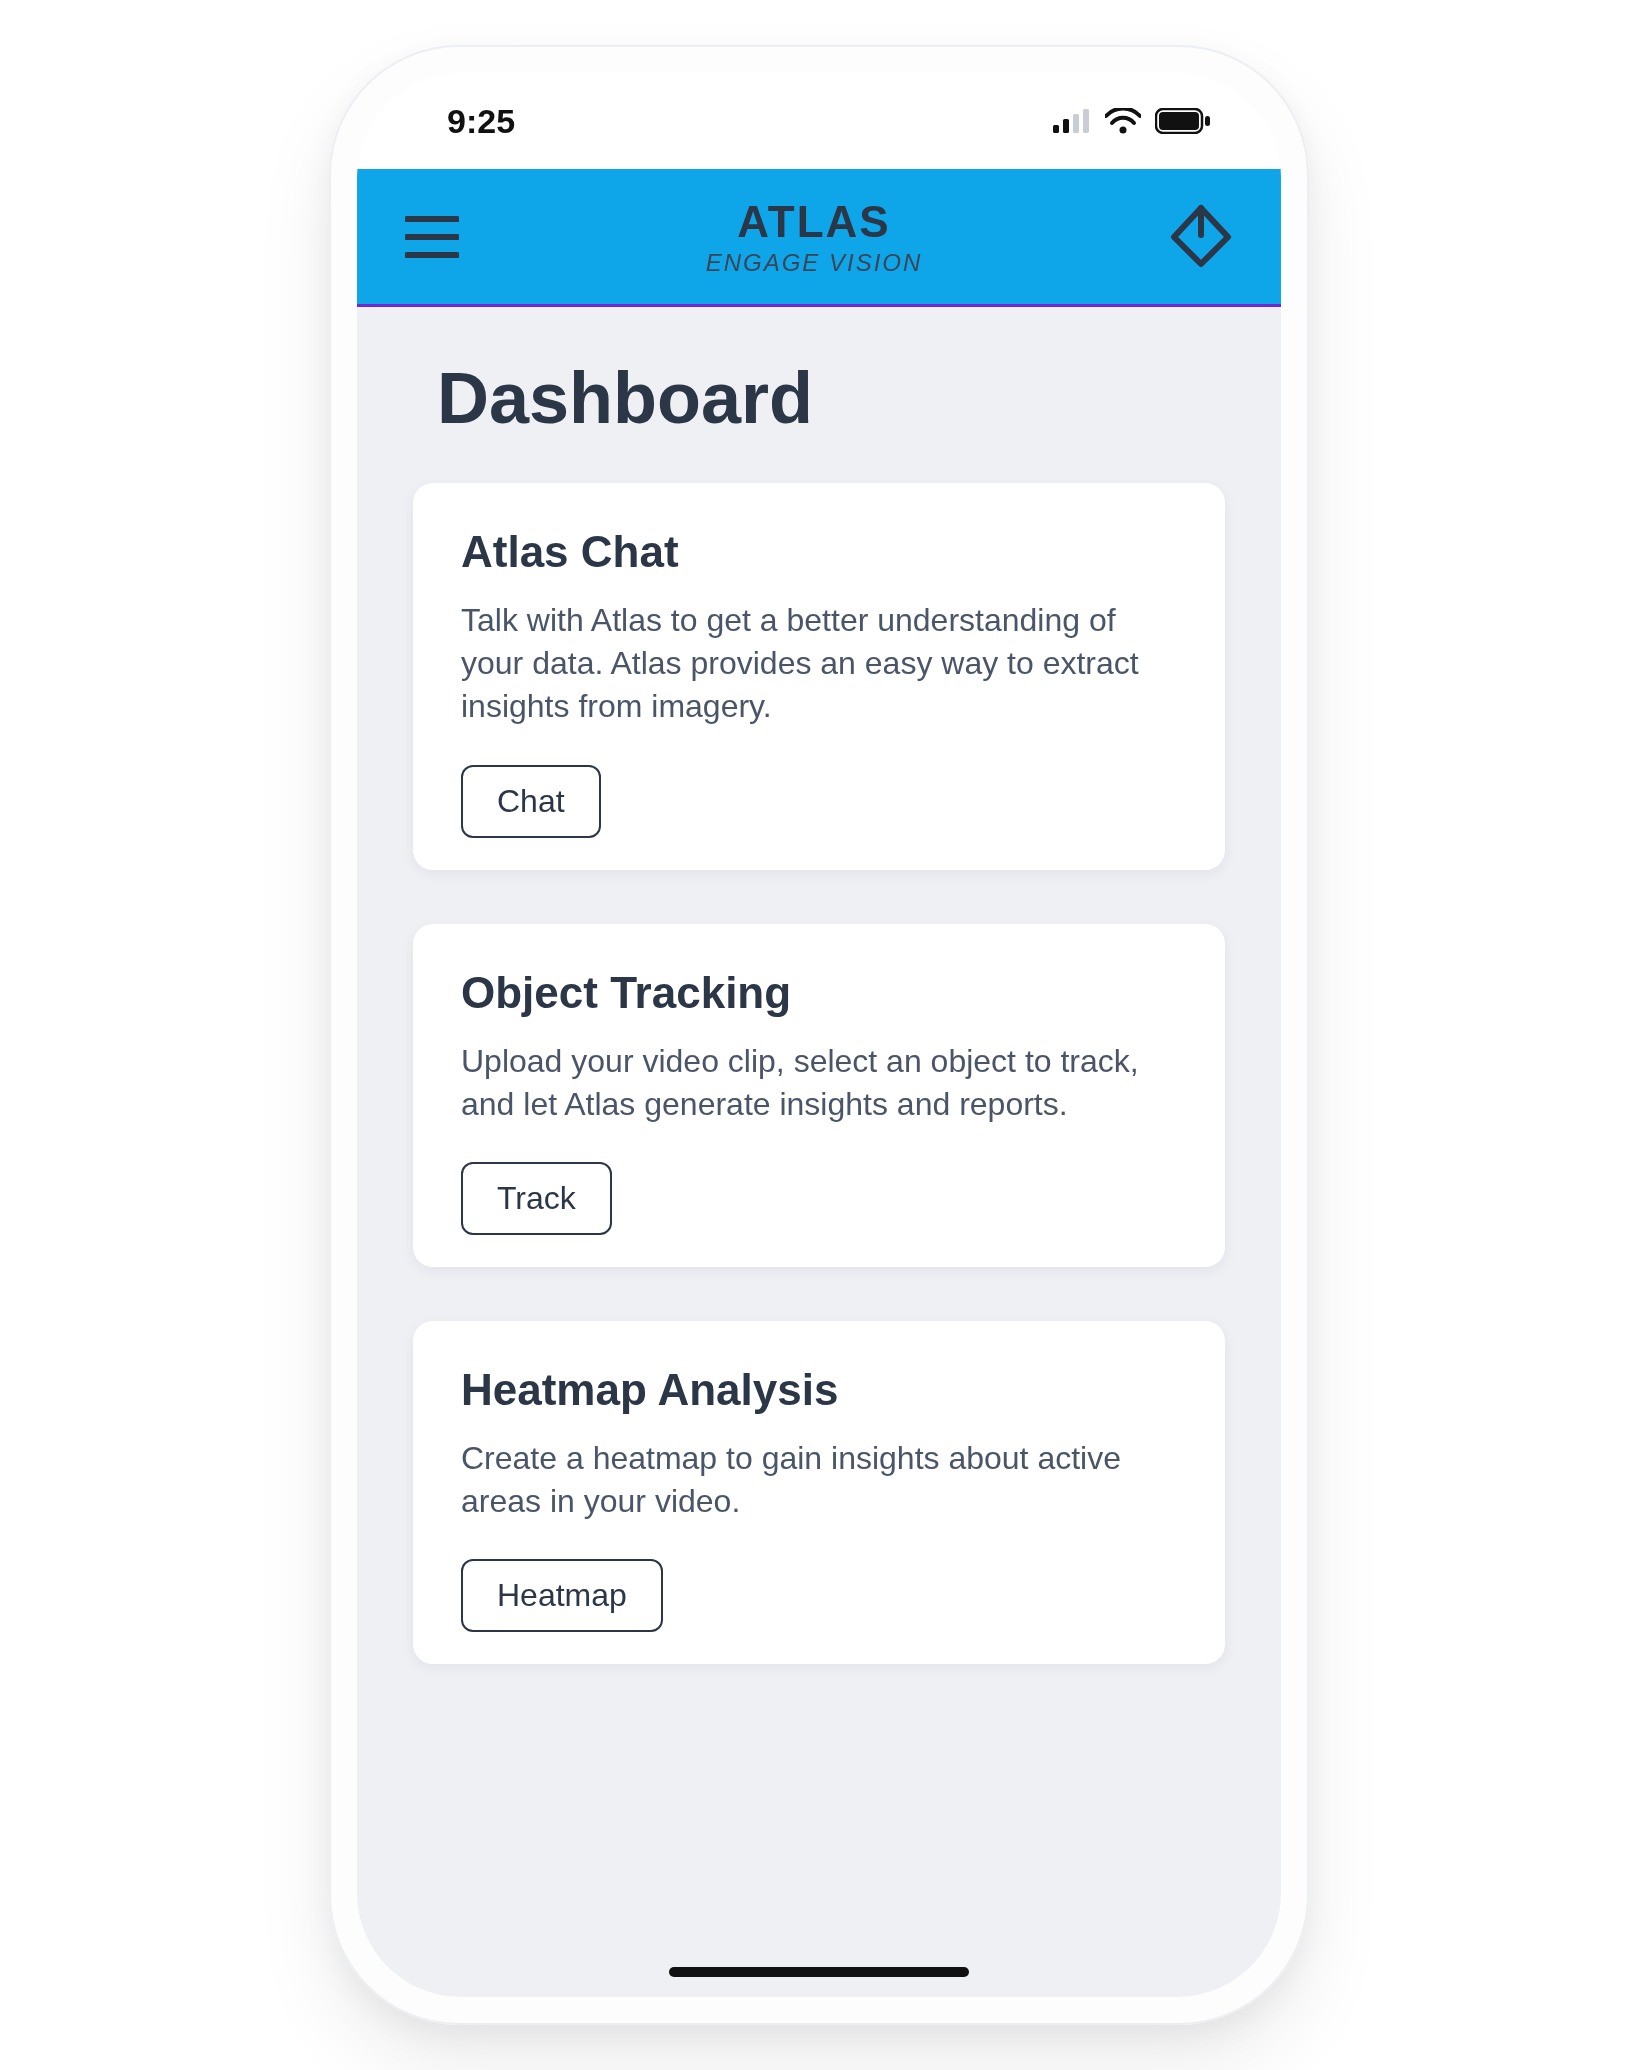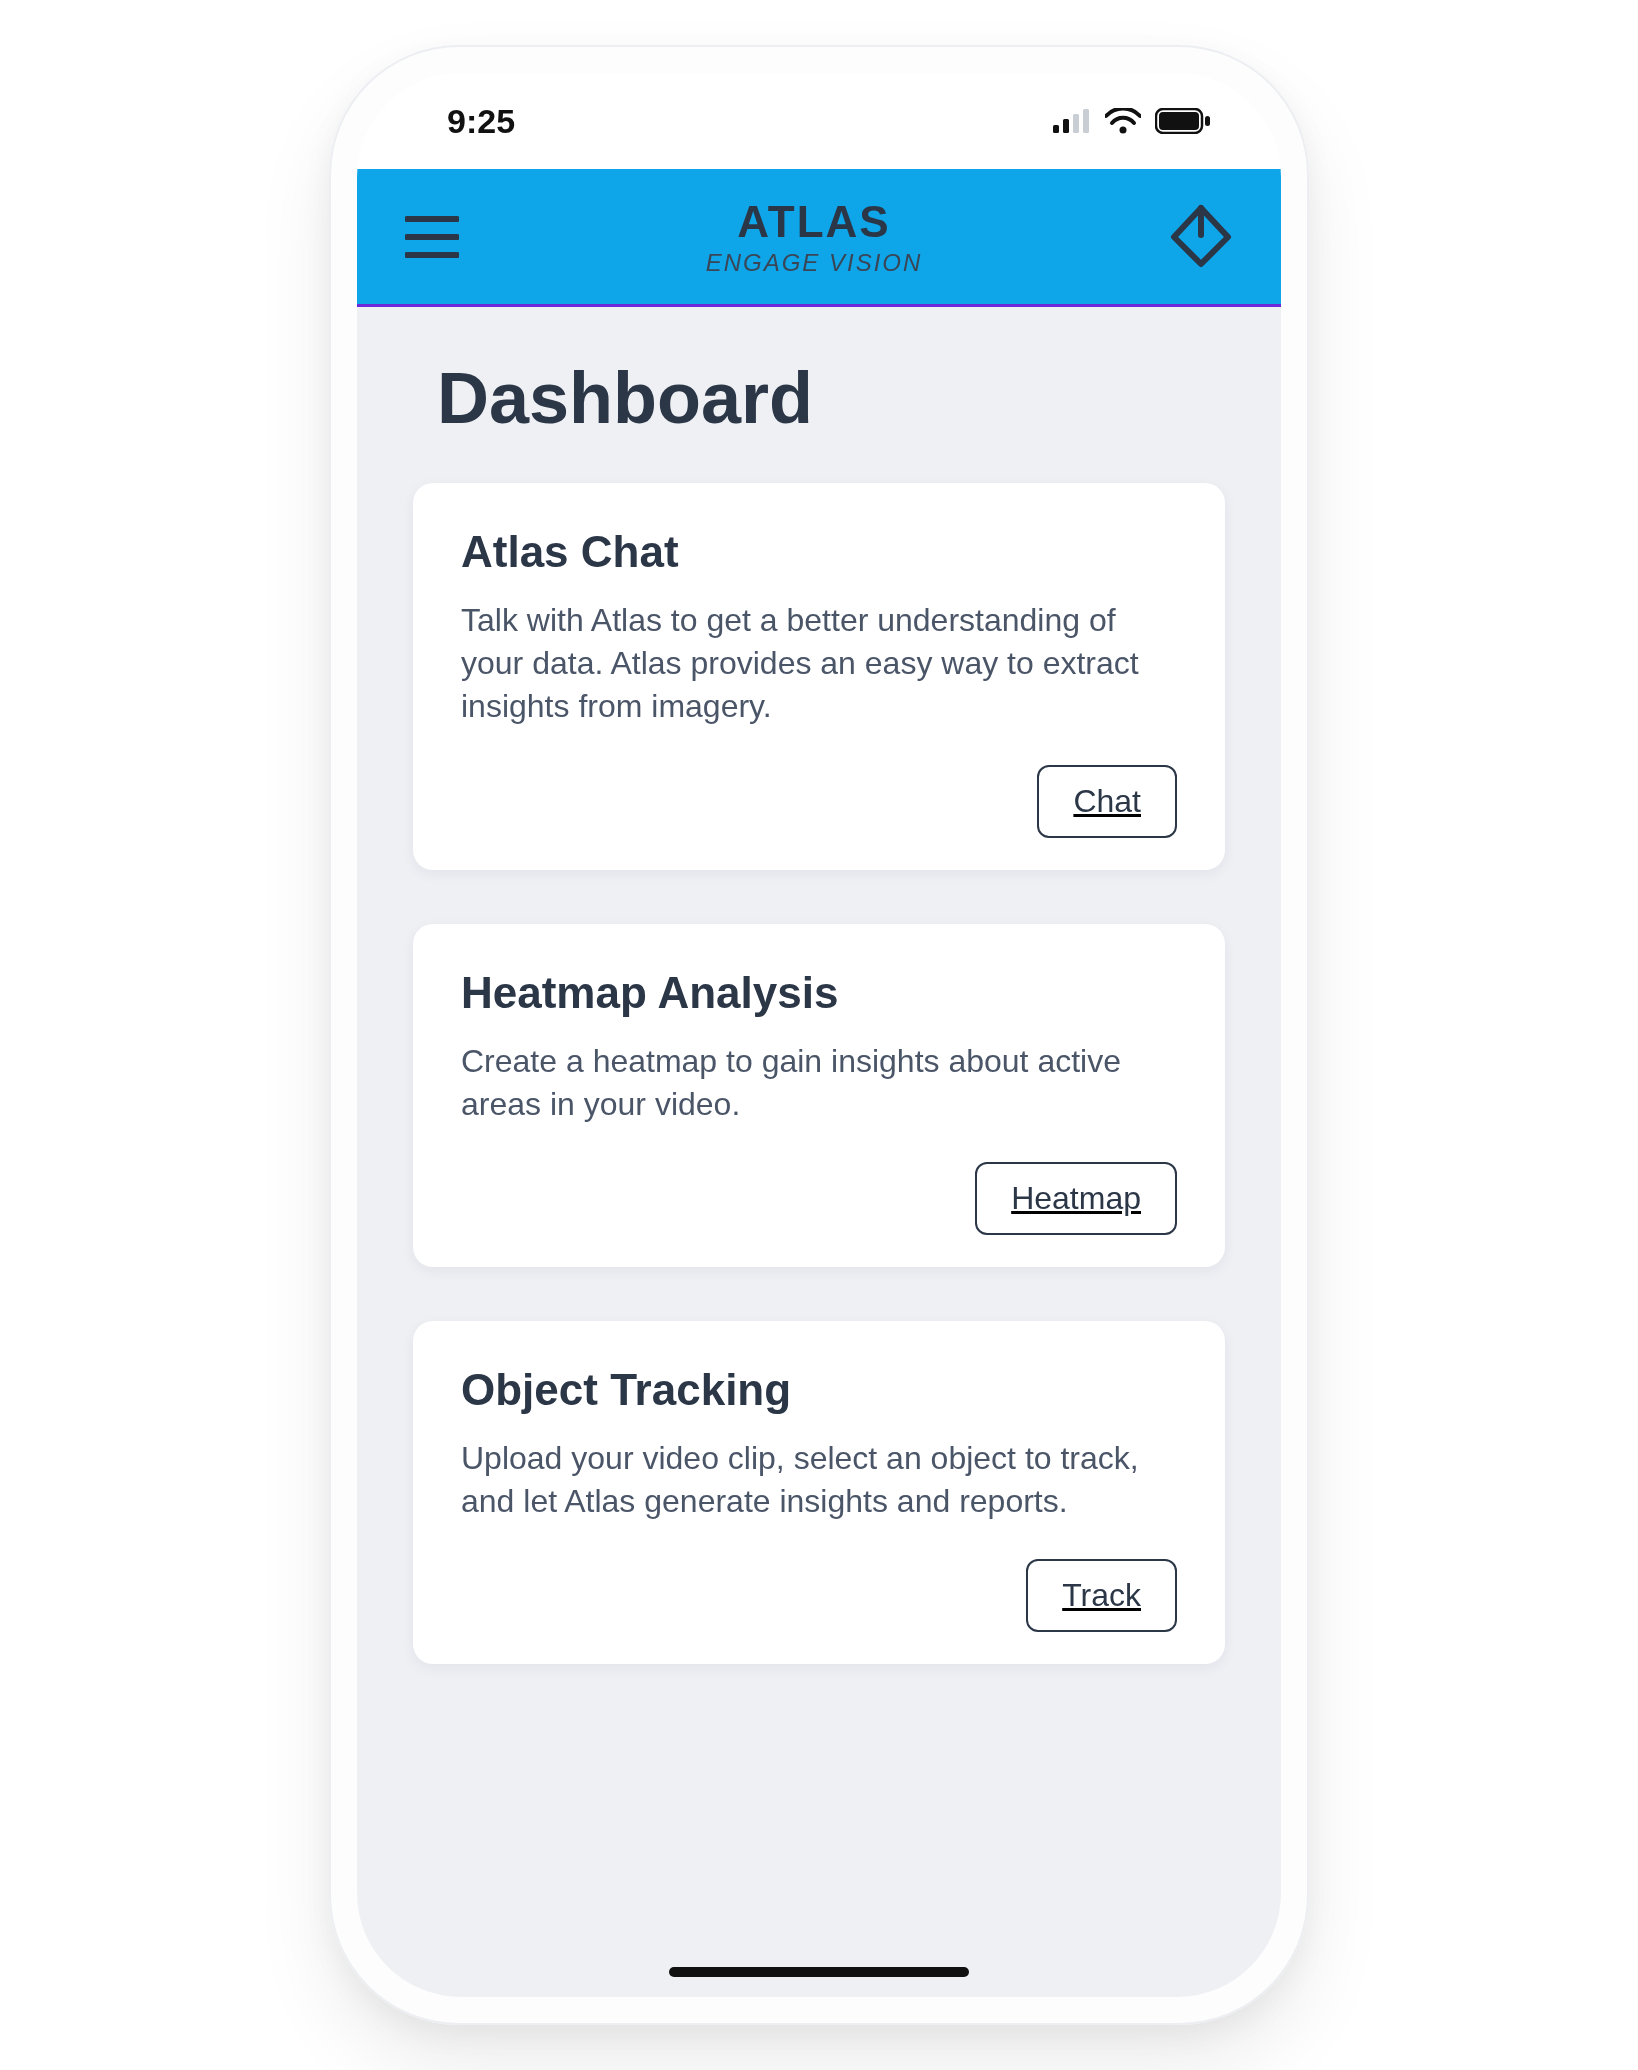--- a/index.html
+++ b/index.html
@@ -107,21 +107,21 @@
     color: #2b3647;
     margin-bottom: 22px;
   }
   .card p {
     font-size: 32px;
     line-height: 1.35;
     color: #4a5568;
     margin-bottom: 36px;
     margin-top: 16px;
   }
-  .card .actions { display: flex; justify-content: flex-end; text-decoration: underline; }
+  .card .actions { display: flex; justify-content: flex-start; }
   .card .btn {
     font-size: 32px;
     color: #2b3647;
     background: #ffffff;
     border: 2.5px solid #2b3647;
     border-radius: 12px;
     padding: 16px 34px;
     cursor: pointer;
   }
 
@@ -191,32 +191,32 @@
 
         <div class="card">
           <h2>Atlas Chat</h2>
           <p>Talk with Atlas to get a better understanding of your data. Atlas provides an easy way to extract insights from imagery.</p>
           <div class="actions">
             <button class="btn">Chat</button>
           </div>
         </div>
 
         <div class="card">
+          <h2>Object Tracking</h2>
+          <p>Upload your video clip, select an object to track, and let Atlas generate insights and reports.</p>
+          <div class="actions">
+            <button class="btn">Track</button>
+          </div>
+        </div>
+
+        <div class="card">
           <h2>Heatmap Analysis</h2>
           <p>Create a heatmap to gain insights about active areas in your video.</p>
           <div class="actions">
             <button class="btn">Heatmap</button>
           </div>
         </div>
-
-        <div class="card">
-          <h2>Object Tracking</h2>
-          <p>Upload your video clip, select an object to track, and let Atlas generate insights and reports.</p>
-          <div class="actions">
-            <button class="btn">Track</button>
-          </div>
-        </div>
       </div>
 
       <div class="home-indicator"></div>
     </div>
   </div>
 </div>
 
 </body></html>

